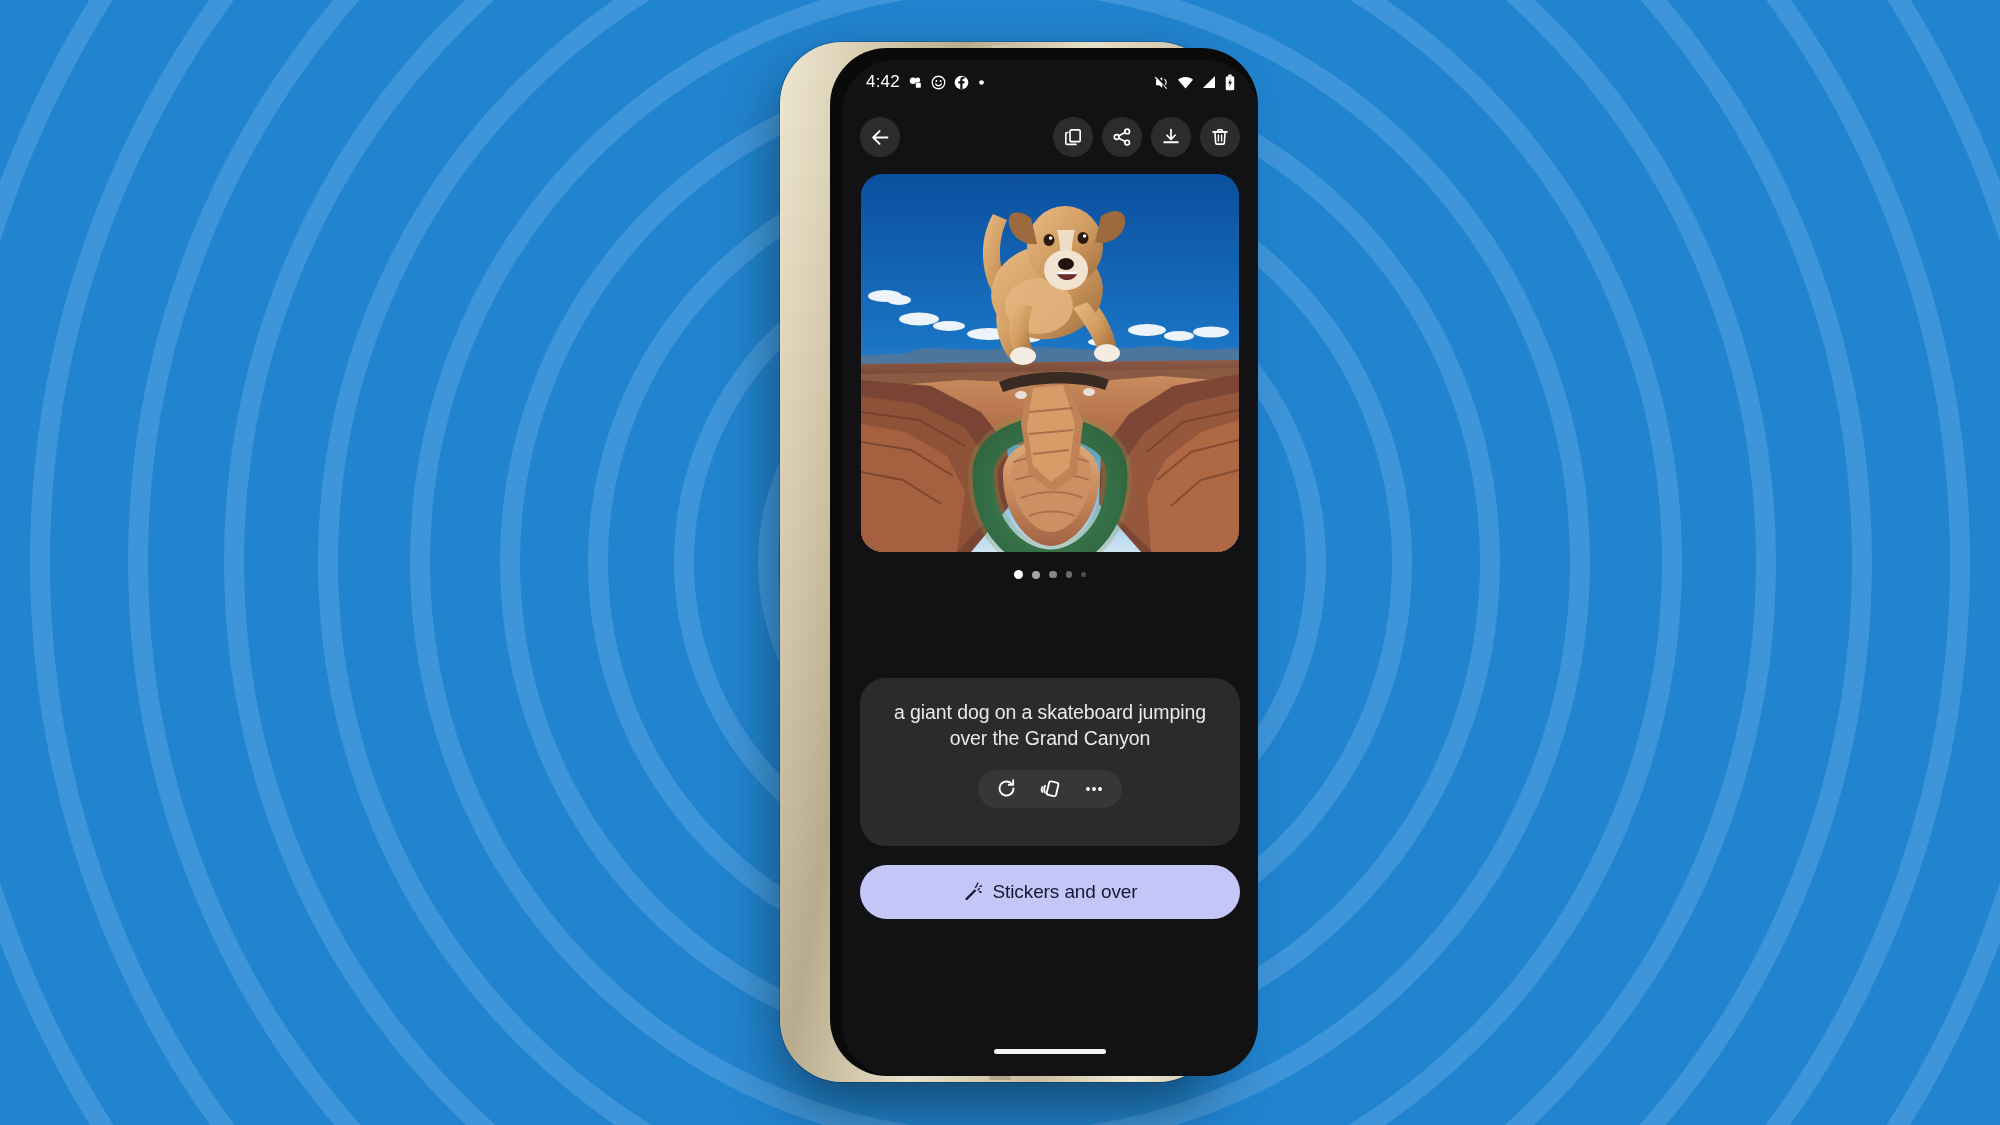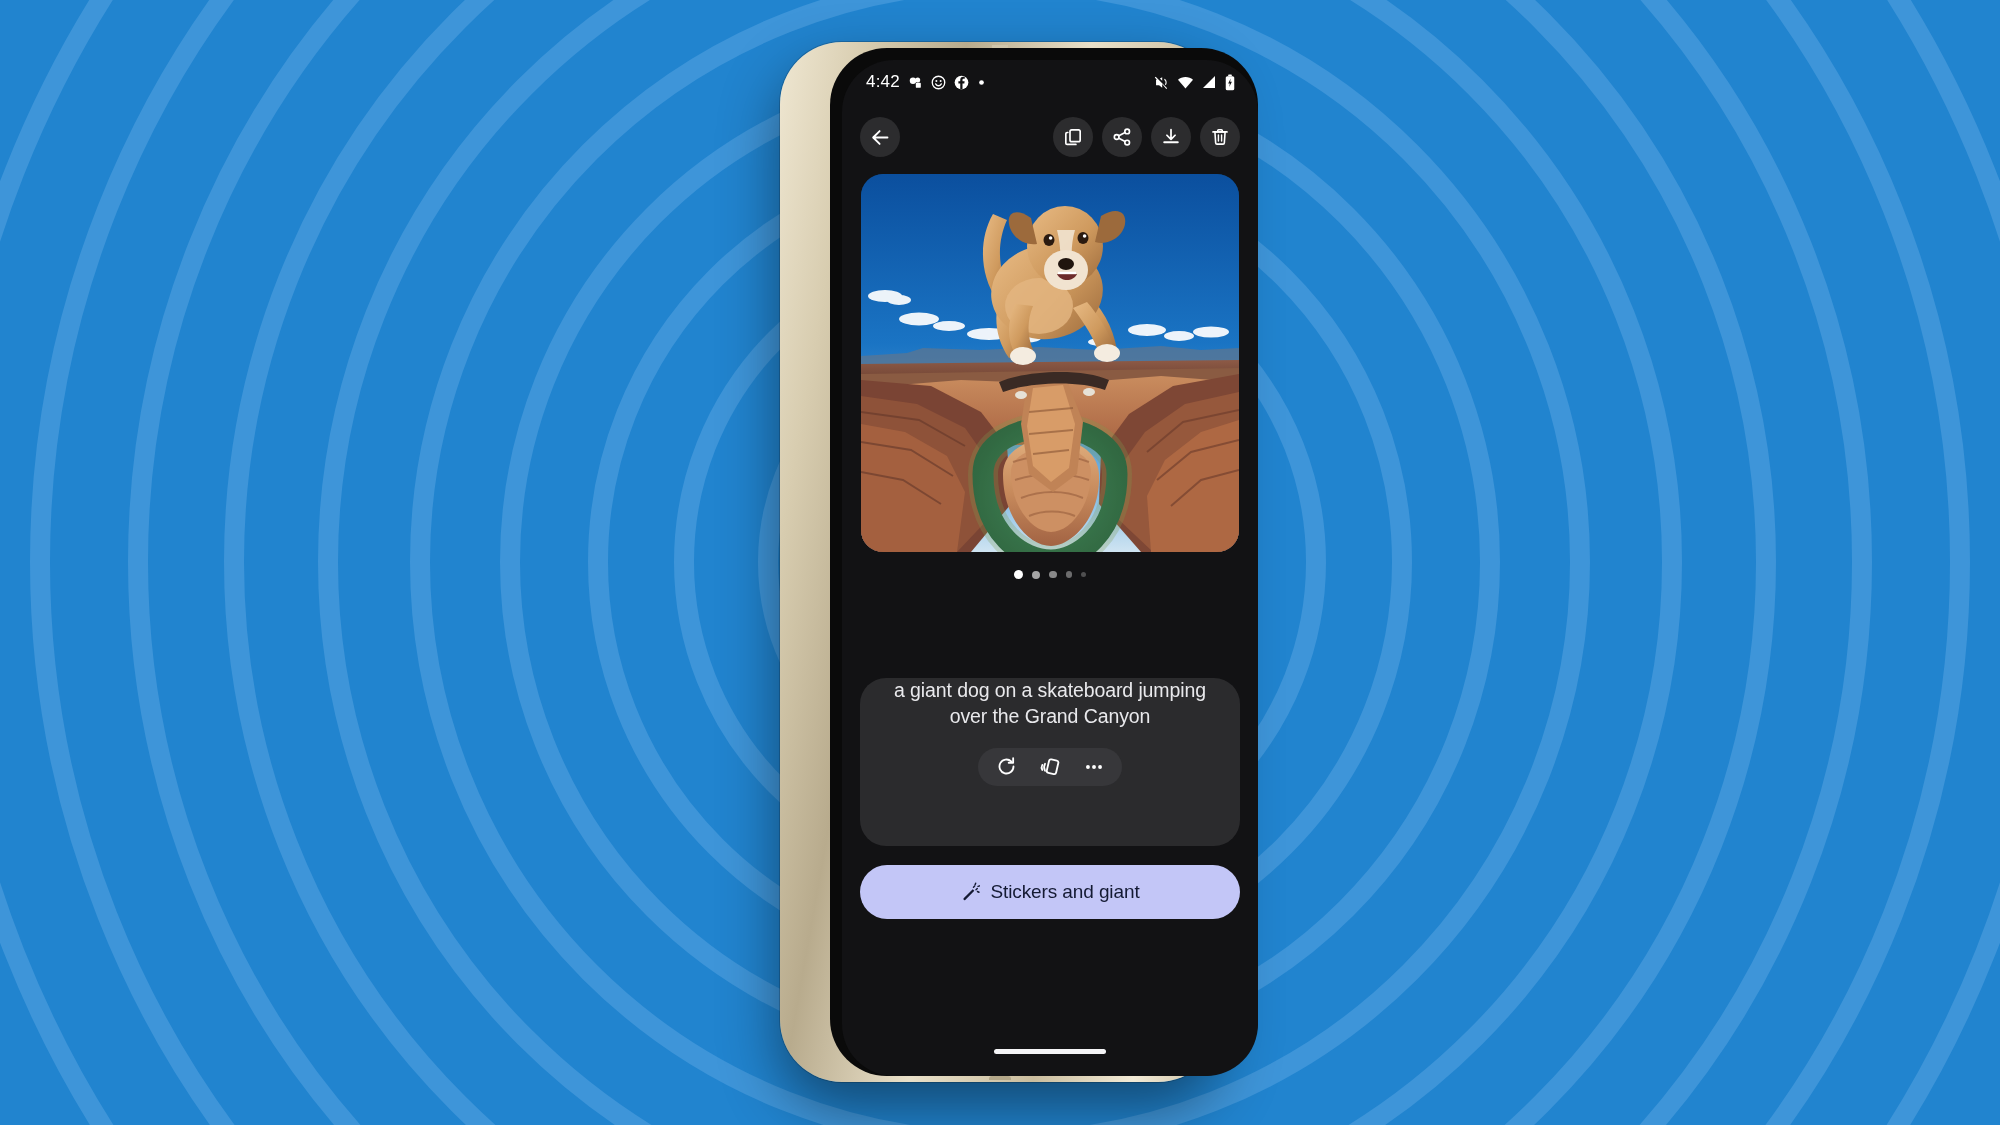--- a/index.html
+++ b/index.html
@@ -133,20 +133,21 @@
 
   
   #prompt-card {
     position:absolute;
     left:18px; top:618px;
     width:380px; height:168px;
     border-radius:26px;
     background:#2b2b2d;
     display:flex; flex-direction:column;
     align-items:center;
+    padding-top:22px;
   }
   #prompt-text {
     width:330px;
     text-align:center;
     color:#e9e9ec;
     font-size:19.5px;
     line-height:1.33;
     letter-spacing:-0.1px;
   }
   #prompt-actions {
@@ -471,21 +472,21 @@
               </svg>
             </div>
           </div>
         </div>
 
         <div id="cta" style="background: rgb(195, 198, 247);">
           <svg width="20" height="20" viewBox="0 0 24 24">
             <path d="M4.4 19.6 15.3 8.7l1.9 1.9L6.3 21.5a1.35 1.35 0 0 1-1.9-1.9Z" fill="#141a33"></path>
             <path d="M16.2 6.3l1.4-1.4M19.2 9.3l1.5-1.5M18.1 3.4l.7-2M21.6 5.2l2-.6M20.9 11.4l1.9.9" stroke="#141a33" stroke-width="1.7" stroke-linecap="round" fill="none"></path>
           </svg>
-          <span id="cta-label" style="color: rgb(20, 26, 51);">Stickers and giant</span>
+          <span id="cta-label" style="color: rgb(20, 26, 51);">Stickers and over</span>
         </div>
 
         <div id="home-indicator"></div>
 
       </div>
     </div>
   </div>
 </div>
 
 </body></html>

